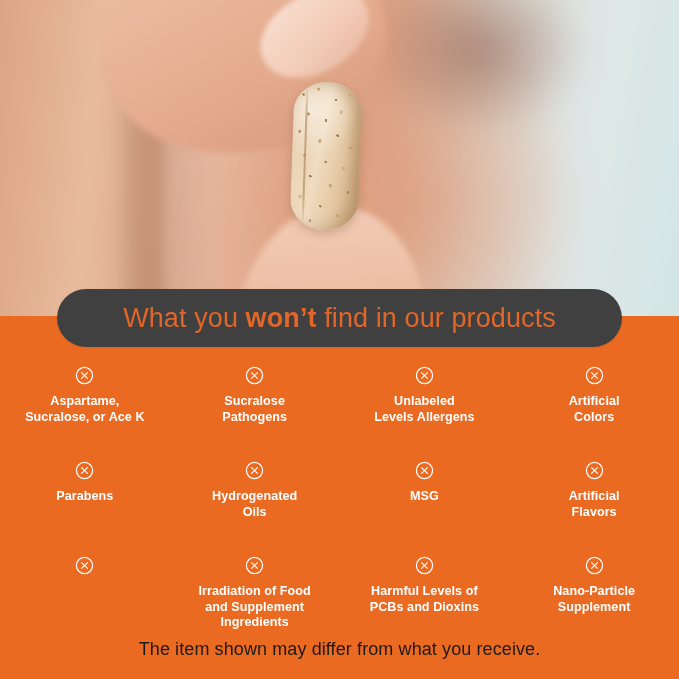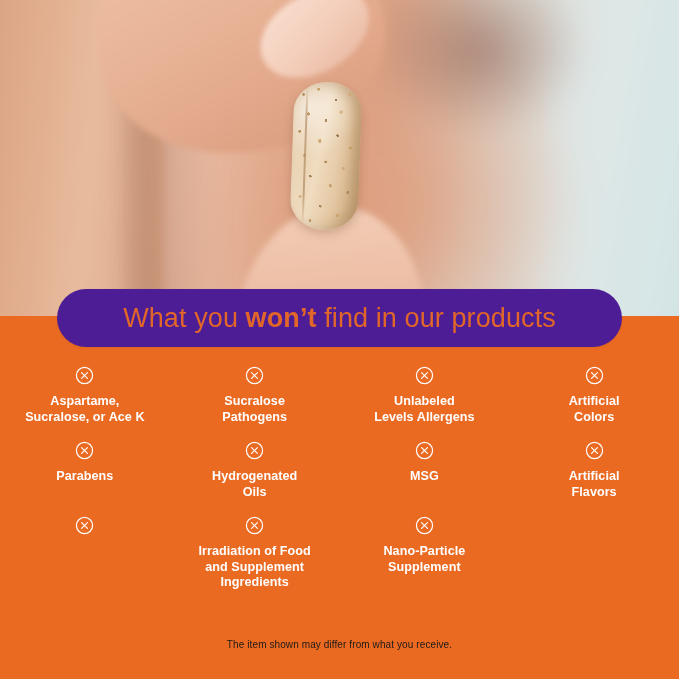--- a/index.html
+++ b/index.html
@@ -174,21 +174,21 @@
     background: #ea6a22;
   }
 
   
   .title-pill {
     position: absolute;
     left: 57px;
     top: 289px;
     width: 565px;
     height: 58px;
-    background: #4c1d95;
+    background: #404040;
     border-radius: 29px;
     display: flex;
     align-items: center;
     justify-content: center;
     box-shadow: 0 1px 3px rgba(0,0,0,0.06);
   }
   .title-text {
     font-size: 27px;
     color: #e1662a;
     letter-spacing: 0.1px;
@@ -200,21 +200,21 @@
   }
 
   
   .grid {
     position: absolute;
     left: 0;
     top: 366px;
     width: 679px;
     display: grid;
     grid-template-columns: repeat(4, 1fr);
-    row-gap: 16px;
+    row-gap: 36px;
   }
   .cell {
     display: flex;
     flex-direction: column;
     align-items: center;
     padding: 0 6px;
   }
   .x-icon {
     display: block;
     width: 19px;
@@ -231,21 +231,21 @@
     letter-spacing: 0.05px;
   }
 
   
   .footer {
     position: absolute;
     left: 0;
     top: 639px;
     width: 679px;
     text-align: center;
-    font-size: 10px;
+    font-size: 18px;
     color: #1d1a18;
     letter-spacing: 0.1px;
   }
 </style>
 </head>
 <body>
 
 <div class="card">
 
   <div class="photo">
@@ -355,20 +355,29 @@
         <div class="cell-label">Irradiation of Food
 and Supplement
 Ingredients</div>
       </div>
       <div class="cell">
         <svg class="x-icon" viewBox="0 0 24 24" aria-hidden="true">
           <circle cx="12" cy="12" r="10.2" fill="none" stroke="#ffffff" stroke-width="1.5"></circle>
           <line x1="8.3" y1="8.3" x2="15.7" y2="15.7" stroke="#ffffff" stroke-width="1.5" stroke-linecap="round"></line>
           <line x1="15.7" y1="8.3" x2="8.3" y2="15.7" stroke="#ffffff" stroke-width="1.5" stroke-linecap="round"></line>
         </svg>
+        <div class="cell-label">Harmful Levels of
+PCBs and Dioxins</div>
+      </div>
+      <div class="cell">
+        <svg class="x-icon" viewBox="0 0 24 24" aria-hidden="true">
+          <circle cx="12" cy="12" r="10.2" fill="none" stroke="#ffffff" stroke-width="1.5"></circle>
+          <line x1="8.3" y1="8.3" x2="15.7" y2="15.7" stroke="#ffffff" stroke-width="1.5" stroke-linecap="round"></line>
+          <line x1="15.7" y1="8.3" x2="8.3" y2="15.7" stroke="#ffffff" stroke-width="1.5" stroke-linecap="round"></line>
+        </svg>
         <div class="cell-label">Nano-Particle
 Supplement</div>
       </div>
     </div>
 
   <div class="footer">The item shown may differ from what you receive.</div>
 
 </div>
 
 </body></html>

